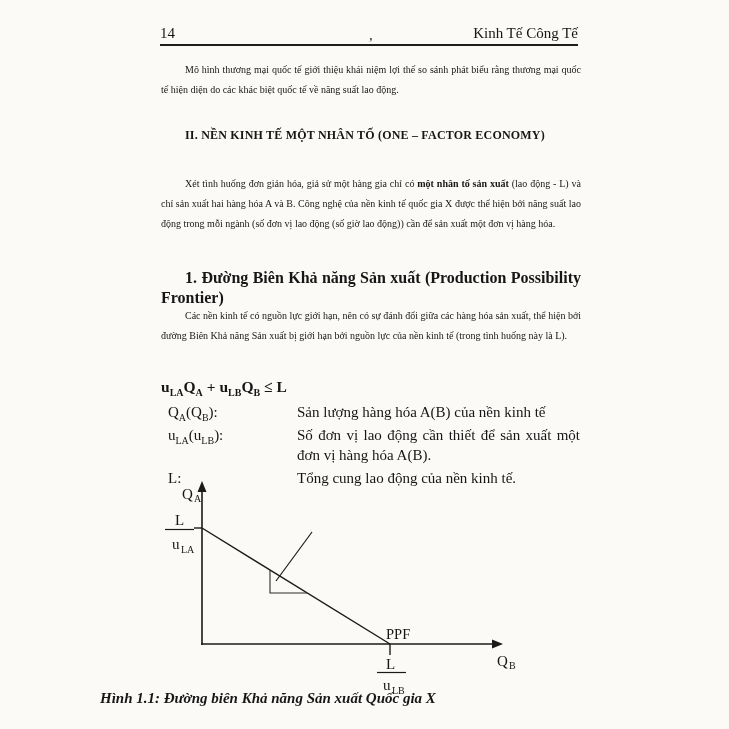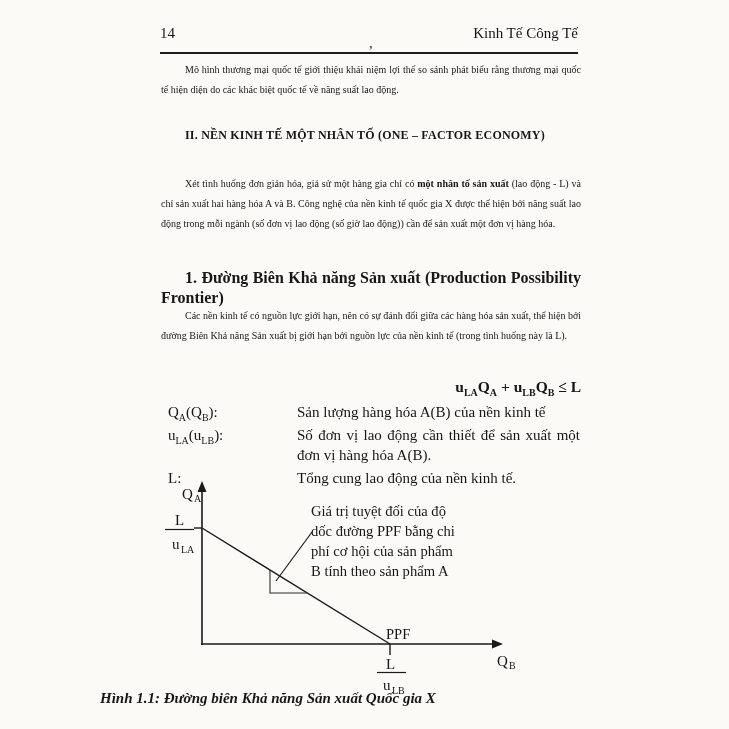--- a/index.html
+++ b/index.html
@@ -9,40 +9,40 @@
     font-family:"Liberation Serif","DejaVu Serif",serif;
     color:#161616;
     position:relative;
     overflow:hidden;
   }
   .page{position:absolute;inset:0;}
   
   .header{
     position:absolute;left:160px;top:25px;width:418px;
     display:flex;justify-content:space-between;align-items:flex-end;
-    font-size:15px;padding-bottom:10px;
+    font-size:15px;padding-bottom:2px;
     border-bottom:2px solid #1d1d1d;
   }
   .header .mark{position:absolute;left:50%;bottom:0;color:#333;}
   
   .tcol{position:absolute;left:161px;width:420px;}
   .para{
     font-size:10px;line-height:20px;text-align:justify;
     text-indent:24px;
   }
   .h2{
     font-size:12px;font-weight:bold;line-height:22px;
     text-align:justify;text-indent:24px;letter-spacing:.2px;
   }
   .h3{
     font-size:16px;font-weight:bold;line-height:20px;
     text-align:justify;text-indent:24px;
   }
   .formula{
-    position:absolute;left:161px;width:420px;text-align:right;
+    position:absolute;left:161px;width:420px;text-align:left;
     font-size:15.5px;font-weight:bold;
   }
   sub.sb{font-size:10px;line-height:0;}
   
   .defs{position:absolute;left:168px;width:412px;font-size:15px;line-height:20px;}
   .defrow{display:grid;grid-template-columns:80px 1fr;margin-bottom:3px;gap:37px;}
   .defrow .desc{text-align:justify;margin-left:12px;}
   
   .figure{position:absolute;left:150px;top:480px;width:440px;height:216px;}
   .figure svg{position:absolute;left:0;top:0;}
@@ -123,23 +123,17 @@
 
       <text x="236" y="189" font-size="15">L</text>
       <line x1="227" y1="192.5" x2="256" y2="192.5" stroke="#1a1a1a" stroke-width="1.2"></line>
       <text x="233" y="210" font-size="15">u</text>
       <text x="242" y="214" font-size="10">LB</text>
 
       <text x="347" y="186" font-size="15">Q</text>
       <text x="359" y="189" font-size="10">B</text>
     </svg>
 
-    <div class="annot">
-      <div>Giá trị tuyệt đối của độ</div>
-      <div>dốc đường PPF bằng chi</div>
-      <div>phí cơ hội của sản phẩm</div>
-      <div>B tính theo sản phẩm A</div>
-    </div>
   </div>
 
   <div class="caption">Hình 1.1: Đường biên Khả năng Sản xuất Quốc gia X</div>
 
 </div>
 
 </body></html>

